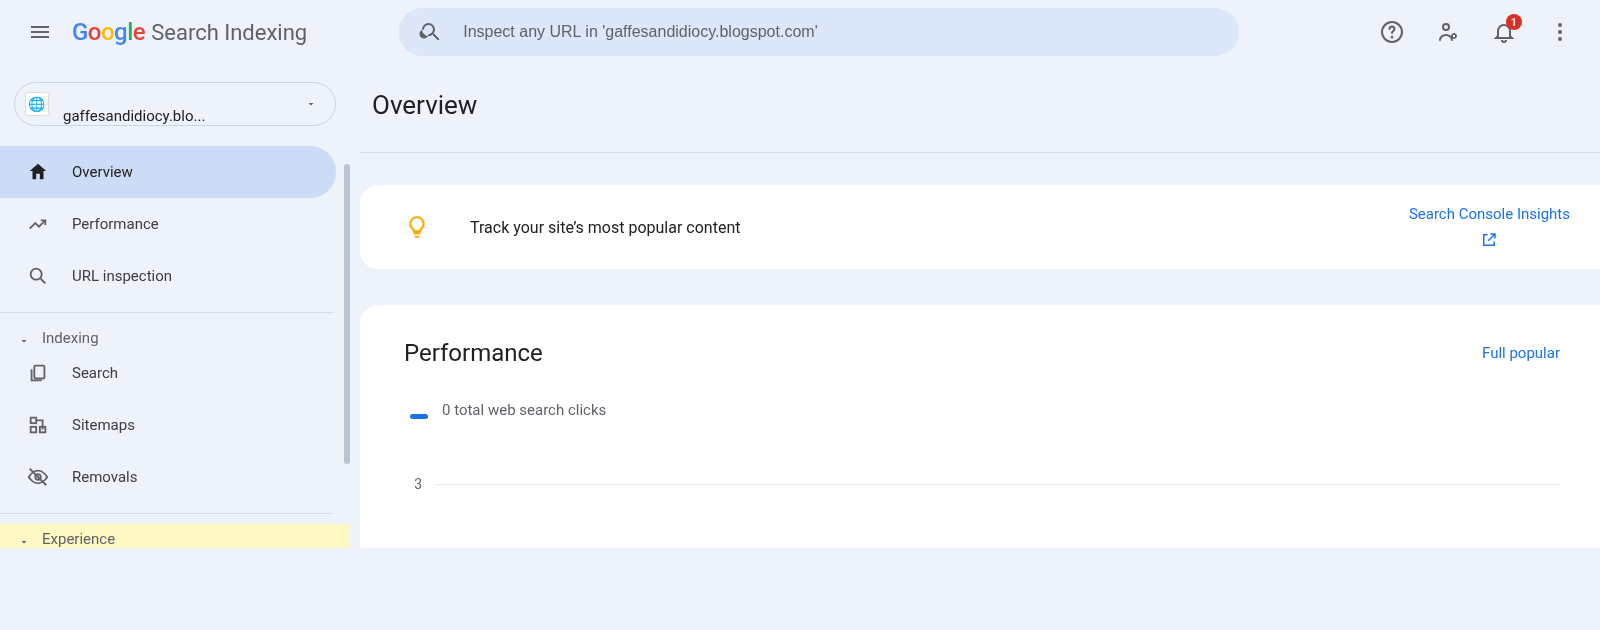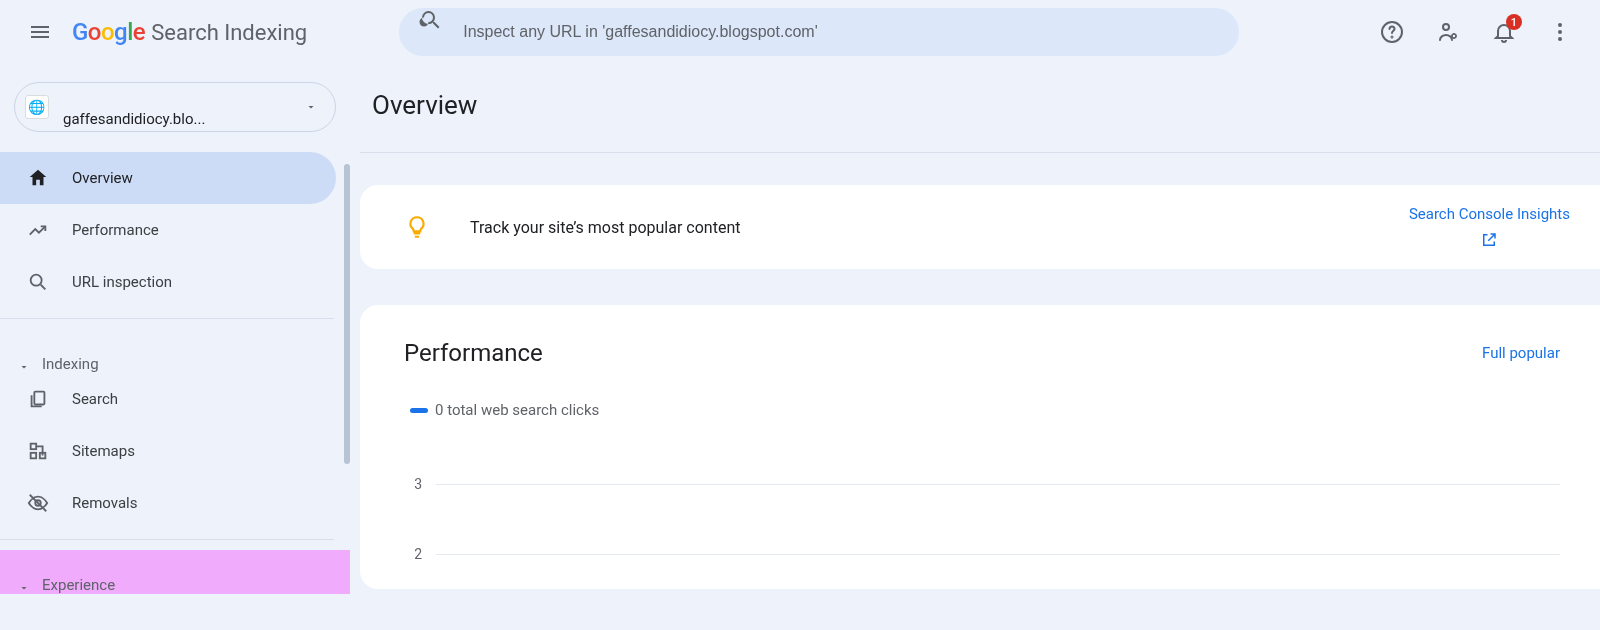--- a/index.html
+++ b/index.html
@@ -4,40 +4,41 @@
 <style>
   * { box-sizing: border-box; margin: 0; padding: 0; }
   html, body { height: 100%; }
   body {
     font-family: 'Google Sans', Roboto, Arial, sans-serif;
     background: #edf2fb;
     color: #202124;
     overflow: hidden;
     font-size: 14px;
   }
-  .app { width: 1600px; height: 630px; display: flex; flex-direction: column; position: relative;}
+  .app { width: 1600px; height: 548px; display: flex; flex-direction: column; position: relative;}
   
   .header {
     height: 64px;
     display: flex;
     align-items: center;
     padding: 0 16px 0 16px;
     gap: 8px;
   }
   .menu-btn { width: 48px; height:48px; display:flex;align-items:center;justify-content:center;border-radius:50%;cursor:pointer;}
   .logo { display:flex; align-items:center; gap:6px; margin-right:40px; }
   .logo-google { font-size:24px; font-weight:500; letter-spacing:-0.5px;}
   .g1{color:#4285F4;} .g2{color:#EA4335;} .g3{color:#FBBC05;} .g4{color:#4285F4;} .g5{color:#34A853;} .g6{color:#EA4335;}
   .logo-sc{font-size:22px;color:#5f6368;font-weight:400;}
   .search-bar {
     flex: 0 0 840px;
     height: 48px;
     background: #dce7f9;
     border-radius: 24px;
     display:flex;
+    align-items:center;
     padding: 0 20px;
     gap: 20px;
     margin-left: 44px;
   }
   .search-bar input {
     border:none; outline:none; background:transparent;
     font-size:16px; color:#202124; flex:1;
   }
   .search-bar input::placeholder{ color:#5f6368; }
   .header-spacer{flex:1;}
@@ -75,40 +76,40 @@
     border-radius: 0 26px 26px 0; margin-right:14px; cursor:pointer;
   }
   .nav-item.active{ background:#cddcf6; color:#202124; font-weight:400;}
   .nav-icon{width:24px;display:flex;align-items:center;justify-content:center;color:#5f6368;}
   .nav-item.active .nav-icon{color:#202124;}
   .nav-divider{height:1px;background:#d7dfec;margin:10px 16px 10px 0;}
   .nav-section{
     height:44px;display:flex;align-items:flex-end;gap:12px;padding:0 18px;
     color:#5f6368;font-size:15px;cursor:pointer;
   }
-  .nav-section.exp{background:#f0abfc;margin-right:0;}
+  .nav-section.exp{background:#fef9c3;margin-right:0;}
   .scrollbar{position:absolute;top:100px;right:0;width:6px;height:300px;background:#b8c3d4;border-radius:3px;}
   
   .main { flex:1; overflow-y:auto; padding: 26px 0 0 10px;}
   .page-title{font-size:26px; color:#202124; margin:0 0 32px 12px; font-weight:400;}
   .divider-top{height:1px;background:#d7dfec;margin-bottom:32px;}
   .card{
     background:#fff; border-radius:18px 0 0 18px; padding: 0;
     margin-bottom:36px;
   }
   .insights-card{
     height:84px; display:flex; align-items:center; padding:0 30px 0 44px; gap:40px;
   }
   .insights-text{flex:1;font-size:16px;color:#202124;}
   .insights-link{color:#1a73e8;font-size:15px;display:flex;align-items:center;gap:8px;flex-direction:column;}
   .perf-card{padding:34px 40px 0 44px;}
   .perf-header{display:flex;align-items:center;justify-content:space-between;margin-bottom:34px;}
   .perf-title{font-size:24px;color:#202124;font-weight:400;}
   .perf-link{color:#1a73e8;font-size:15px;}
-  .legend{display:flex;align-items:center;gap:7px;margin:0 0 30px 6px;color:#5f6368;font-size:15px;}
+  .legend{display:flex;align-items:flex-end;gap:14px;margin:0 0 30px 6px;color:#5f6368;font-size:15px;}
   .legend-swatch{width:18px;height:5px;border-radius:3px;background:#1a73e8;}
   .chart{padding-left:8px;}
   .grid-row{display:flex;align-items:center;gap:14px;height:70px;}
   .ytick{width:10px;text-align:right;color:#5f6368;font-size:14px;}
   .gridline{flex:1;height:1px;background:#e4e8ef;}
   svg{display:block;}
 </style>
 </head>
 <body>
 

